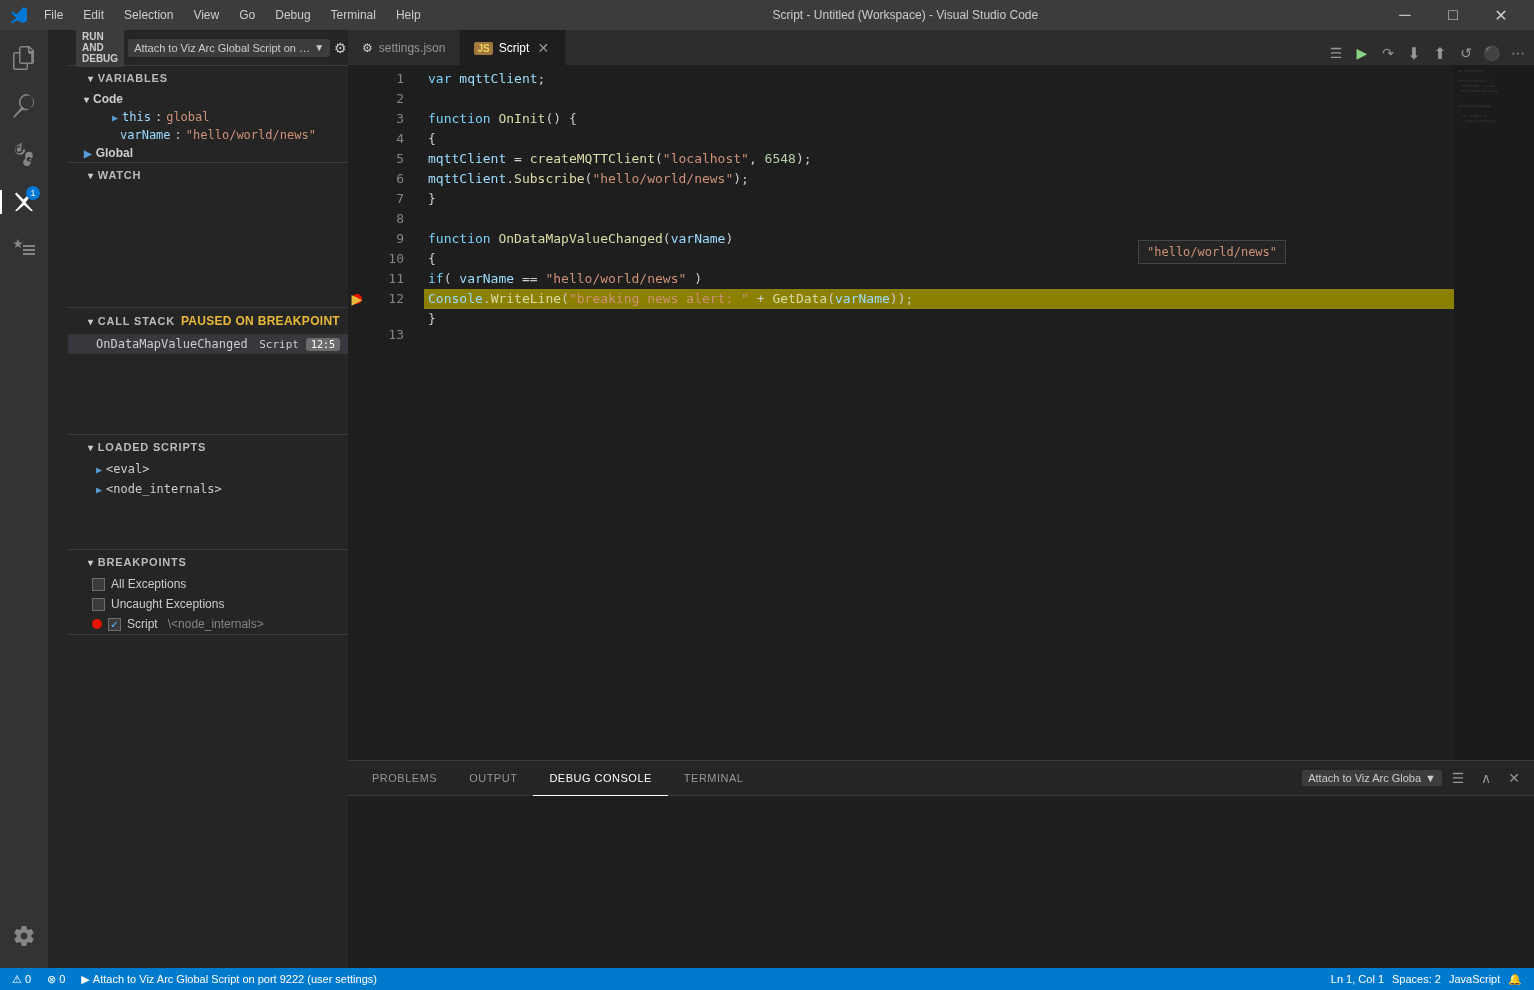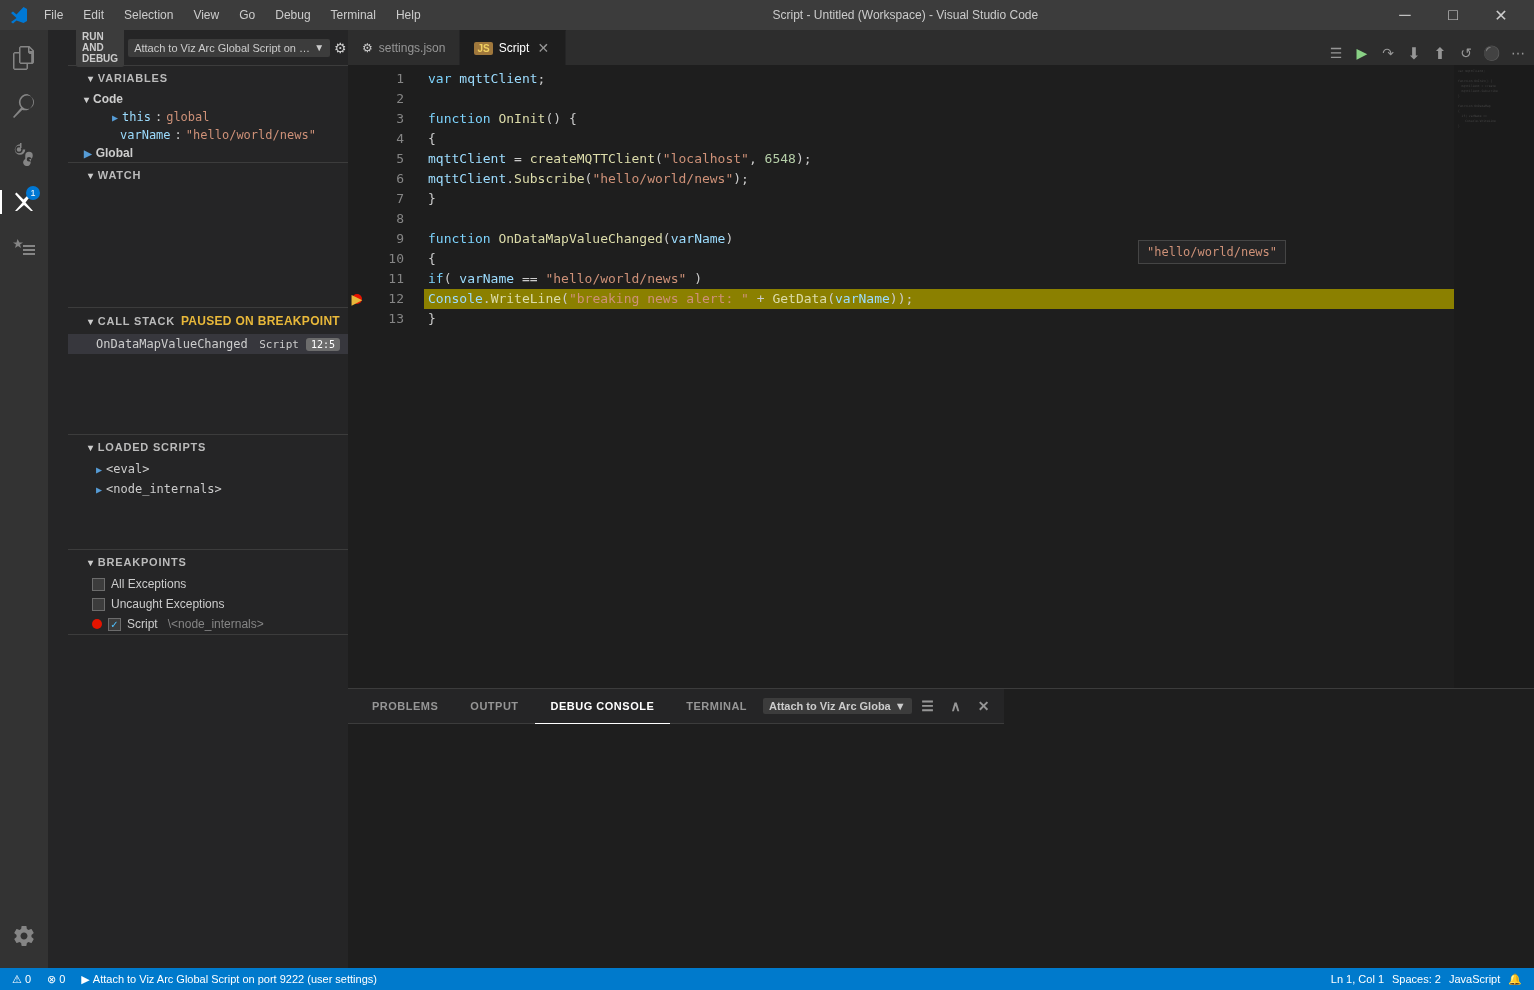--- a/index.html
+++ b/index.html
@@ -428,27 +428,26 @@
       color: #ce9178;
       position: absolute;
       top: 175px;
       left: 790px;
       z-index: 100;
       pointer-events: none;
     }
 
     
     .bottom-panel {
-      height: 280px;
+      height: 208px;
       background: #1e1e1e;
       border-top: 1px solid #3c3c3c;
       display: flex;
-      flex-direction: row;
-      flex-shrink: 0;
-      font-weight: bold;
+      flex-direction: column;
+      flex-shrink: 0;
     }
     .panel-tabs {
       height: 35px;
       background: #252526;
       display: flex;
       align-items: center;
       padding: 0 8px;
       gap: 0;
       border-bottom: 1px solid #3c3c3c;
     }
@@ -776,21 +775,21 @@
             <div style="height:20px; display:flex; align-items:center; justify-content:flex-end;">3</div>
             <div style="height:20px; display:flex; align-items:center; justify-content:flex-end;">4</div>
             <div style="height:20px; display:flex; align-items:center; justify-content:flex-end;">5</div>
             <div style="height:20px; display:flex; align-items:center; justify-content:flex-end;">6</div>
             <div style="height:20px; display:flex; align-items:center; justify-content:flex-end;">7</div>
             <div style="height:20px; display:flex; align-items:center; justify-content:flex-end;">8</div>
             <div style="height:20px; display:flex; align-items:center; justify-content:flex-end;">9</div>
             <div style="height:20px; display:flex; align-items:center; justify-content:flex-end;">10</div>
             <div style="height:20px; display:flex; align-items:center; justify-content:flex-end;">11</div>
             <div style="height:20px; display:flex; align-items:center; justify-content:flex-end;">12</div>
-            <div style="height:20px; display:flex; align-items:center; justify-content:flex-end;">13</div>
+            <div style="height:20px; display:flex; align-items:center; justify-content:flex-end;margin-top:16px;">13</div>
           </div>
         <div class="code-area" id="code-area-el"><div class="code-line"><span class="kw">var </span><span class="var-c">mqttClient</span><span class="punc">;</span>&nbsp;</div><div class="code-line">&nbsp;</div><div class="code-line"><span class="kw">function </span><span class="fn">OnInit</span><span class="punc">() {</span>&nbsp;</div><div class="code-line"><span class="punc">{</span>&nbsp;</div><div class="code-line">    <span class="var-c">mqttClient</span><span class="punc"> = </span><span class="fn">createMQTTClient</span><span class="punc">(</span><span class="str">"localhost"</span><span class="punc">, </span><span class="num">6548</span><span class="punc">);</span>&nbsp;</div><div class="code-line">    <span class="var-c">mqttClient</span><span class="punc">.</span><span class="fn">Subscribe</span><span class="punc">(</span><span class="str">"hello/world/news"</span><span class="punc">);</span>&nbsp;</div><div class="code-line"><span class="punc">}</span>&nbsp;</div><div class="code-line">&nbsp;</div><div class="code-line"><span class="kw">function </span><span class="fn">OnDataMapValueChanged</span><span class="punc">(</span><span class="param">varName</span><span class="punc">) </span>&nbsp;</div><div class="code-line"><span class="punc">{</span>&nbsp;</div><div class="code-line">    <span class="kw">if</span><span class="punc">( </span><span class="var-c">varName</span><span class="punc"> == </span><span class="str">"hello/world/news"</span><span class="punc"> )</span>&nbsp;</div><div class="code-line highlighted">        <span class="var-c">Console</span><span class="punc">.</span><span class="fn">WriteLine</span><span class="punc">(</span><span class="str">"breaking news alert: "</span><span class="punc"> + </span><span class="fn">GetData</span><span class="punc">(</span><span class="var-c">varName</span><span class="punc">));</span>&nbsp;</div><div class="code-line"><span class="punc">}</span>&nbsp;</div></div>
 
         <div class="minimap">
           <div style="padding:4px; font-size:3px; line-height:5px; color:#555; font-family:monospace; overflow:hidden;">
             var mqttClient;<br>
             <br>
             function OnInit() {<br>
             &nbsp;&nbsp;mqttClient = create<br>
             &nbsp;&nbsp;mqttClient.Subscribe<br>

